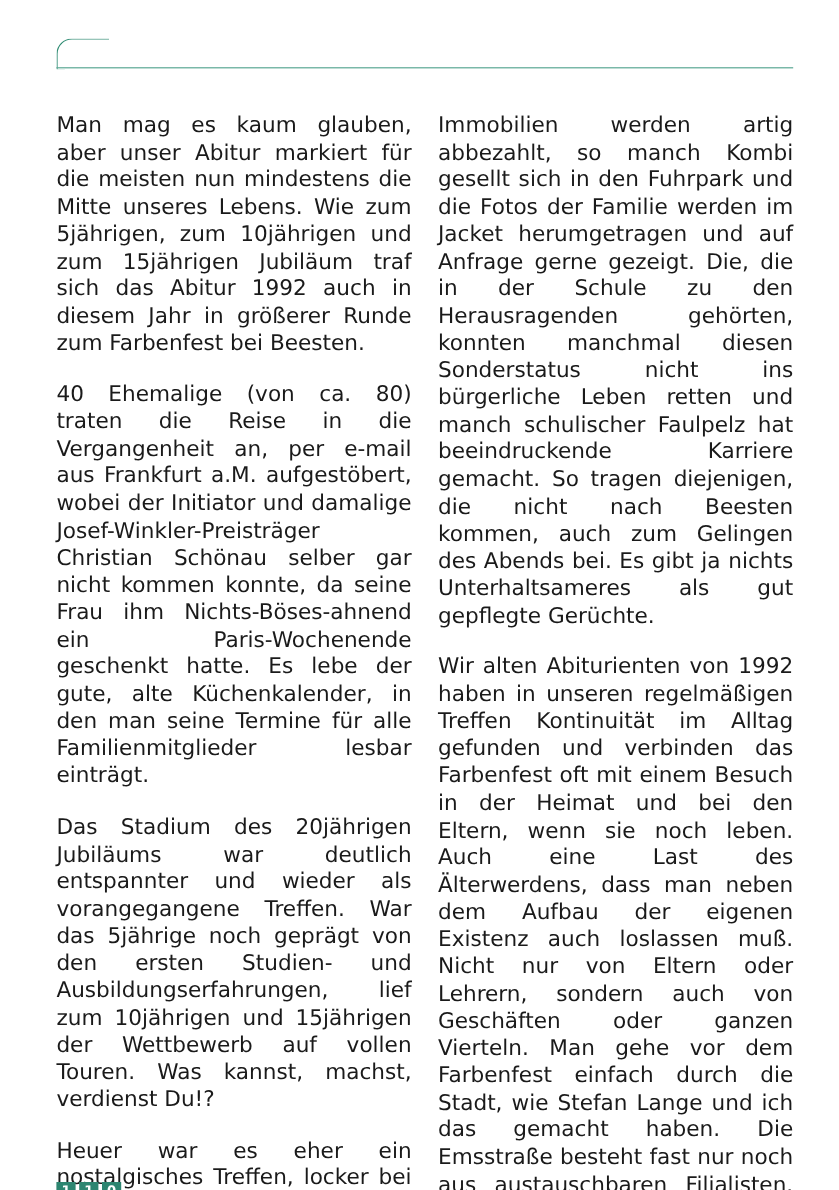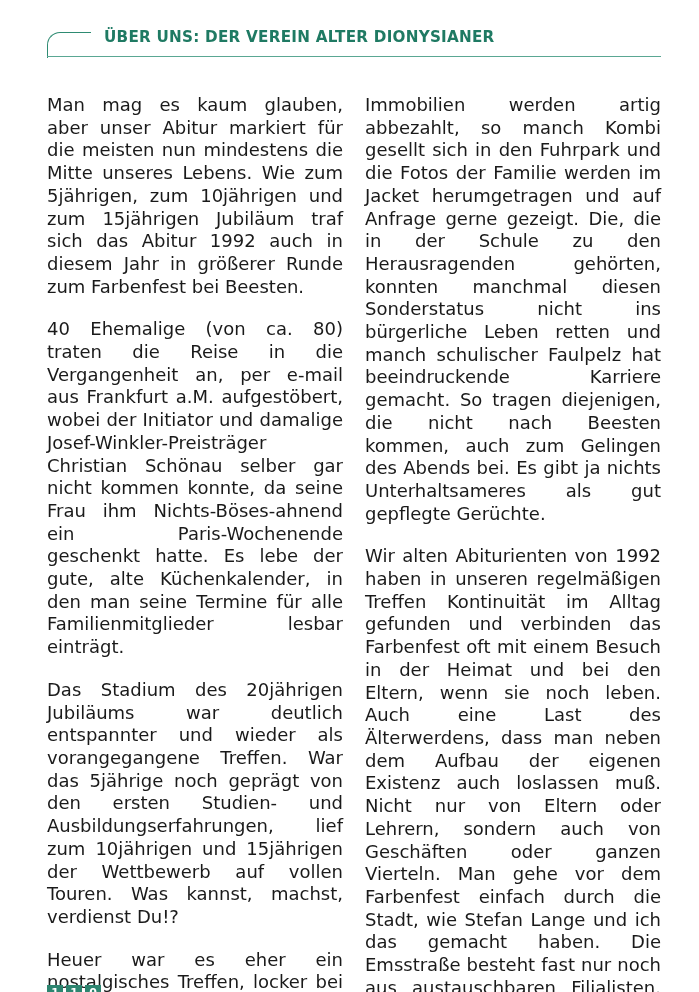--- a/index.html
+++ b/index.html
@@ -121,21 +121,20 @@
     text-align: center;
   }
 </style>
 </head>
 <body>
 
 <div class="page">
 
   <div class="section-header">
     <div class="corner-mark"></div>
-    <div class="section-title">ÜBER UNS: DER VEREIN ALTER DIONYSIANER</div>
     <div class="header-rule"></div>
   </div>
 
 
   <div class="columns">
 
     <div class="column">
       <p>Man mag es kaum glauben, aber unser Abitur markiert für die meisten nun mindestens die Mitte unseres Lebens. Wie zum 5jährigen, zum 10jährigen und zum 15jährigen Jubiläum traf sich das Abitur 1992 auch in diesem Jahr in größerer Runde zum Farbenfest bei Beesten.</p>
       <p>40 Ehemalige (von ca. 80) traten die Reise in die Vergangenheit an, per e-mail aus Frankfurt a.M. aufgestöbert, wobei der Initiator und damalige Josef-Winkler-Preisträger Christian Schönau selber gar nicht kommen konnte, da seine Frau ihm Nichts-Böses-ahnend ein Paris-Wochenende geschenkt hatte. Es lebe der gute, alte Küchenkalender, in den man seine Termine für alle Familienmitglieder lesbar einträgt.</p>
       <p>Das Stadium des 20jährigen Jubiläums war deutlich entspannter und wieder als vorangegangene Treffen. War das 5jährige noch geprägt von den ersten Studien- und Ausbildungserfahrungen, lief zum 10jährigen und 15jährigen der Wettbewerb auf vollen Touren. Was kannst, machst, verdienst Du!?</p>

